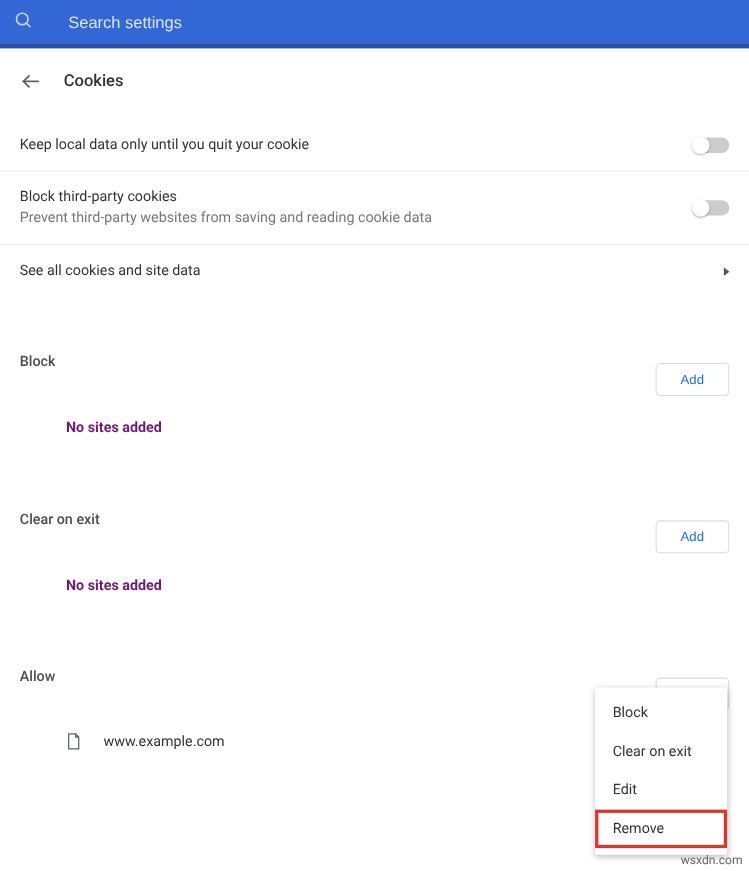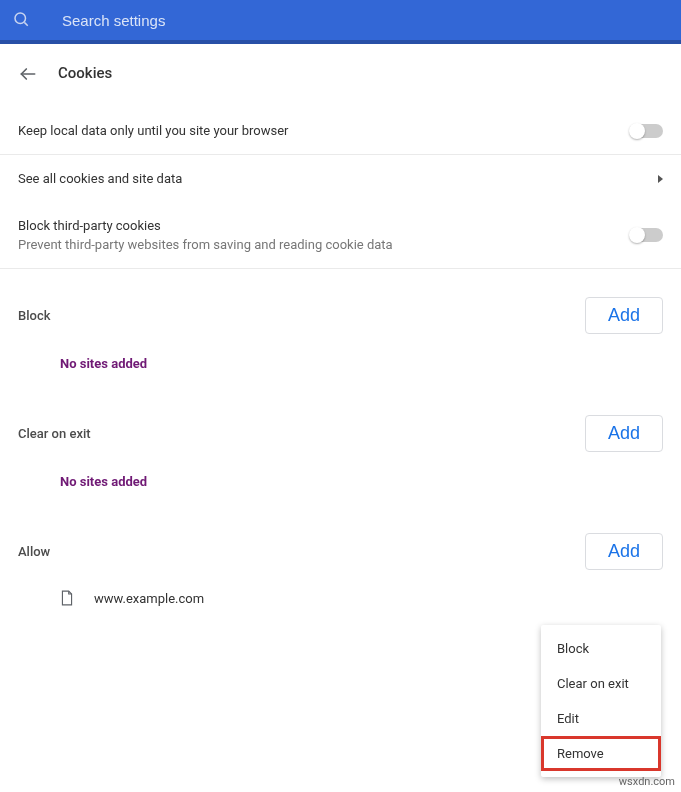--- a/index.html
+++ b/index.html
@@ -100,24 +100,25 @@
   .section-title {
     font-size: 13px;
     color: #4c4c4c;
     font-weight: 500;
   }
   .add-btn {
     background: #fff;
     border: 1px solid #dadce0;
     border-radius: 4px;
     color: #1a73e8;
-    font-size: 18px;
+    font-size: 12px;
     font-weight: 500;
     padding: 7px 22px;
     cursor: pointer;
+    margin-top: 32px;
   }
   .no-sites {
     padding: 22px 0 8px 42px;
     font-size: 13px;
     color: #701a75;
     font-weight: bold;
   }
   .site-row {
     display: flex;
     align-items: center;
@@ -180,44 +181,44 @@
     </svg>
   </span>
   <h1>Cookies</h1>
 </div>
 
 <div class="settings-list">
 
 
   <div class="row">
     <div class="row-text">
-      <div class="row-title">Keep local data only until you site your browser</div>
+      <div class="row-title">Keep local data only until you quit your cookie</div>
     </div>
     <div class="toggle off">
         <div class="knob"></div>
       </div>
-  </div>
-
-  <div class="row no-border">
-    <div class="row-text">
-      <div class="row-title">See all cookies and site data</div>
-    </div>
-    <span class="arrow-right"></span>
   </div>
 
   <div class="row">
     <div class="row-text">
       <div class="row-title">Block third-party cookies</div>
       <div class="row-sub">Prevent third-party websites from saving and reading cookie data</div>
     </div>
     <div class="toggle off">
         <div class="knob"></div>
       </div>
   </div>
 
+  <div class="row no-border">
+    <div class="row-text">
+      <div class="row-title">See all cookies and site data</div>
+    </div>
+    <span class="arrow-right"></span>
+  </div>
+
 </div>
 
 <div class="section">
   <div class="section-header">
     <div class="section-title">Block</div>
     <button class="add-btn">Add</button>
   </div>
   <div class="no-sites">No sites added</div>
 </div>
 

